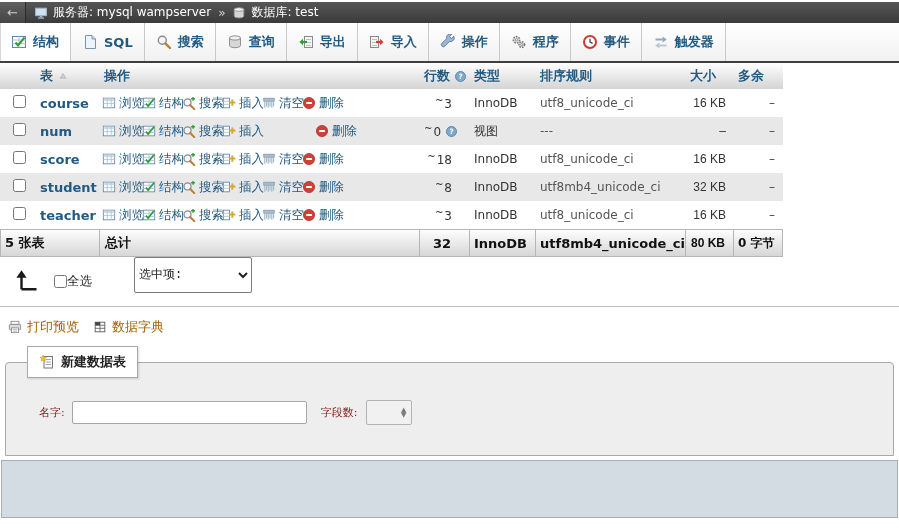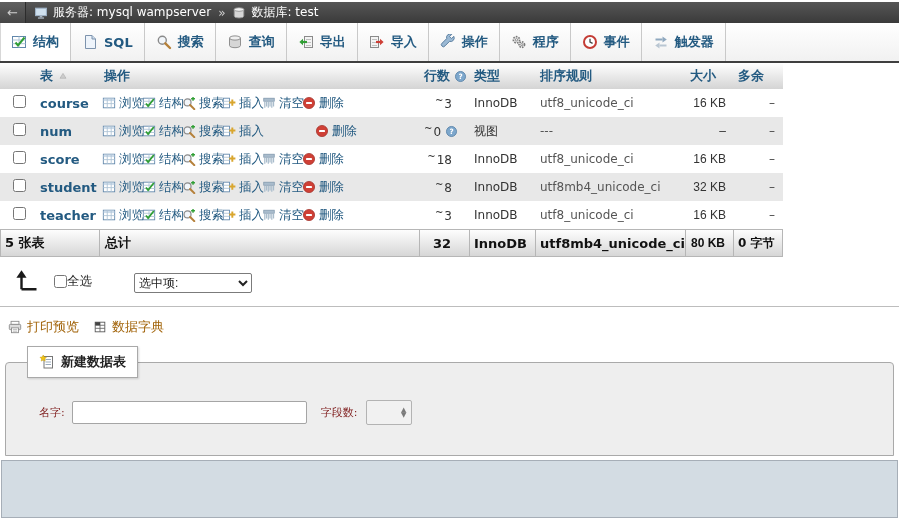--- a/index.html
+++ b/index.html
@@ -56,23 +56,23 @@
     border: 1px solid #b6b6b6; border-left: none; font-size: 13px; color: #111; }
   .dbtable tfoot td:first-child { border-left: 1px solid #b6b6b6; }
   .dbtable tfoot td.c-size, .dbtable tfoot td.c-ovh { font-size: 12px; }
   .hdr-flex { display: inline-flex; align-items: center; gap: 4px; }
 
   
   .bulk-row { margin: 10px 0 0 14px; height: 26px; display: flex; align-items: flex-end; gap: 0; }
   .mark-arrow { width: 24px; height: 24px; }
   .checkall { display: inline-flex; align-items: center; margin-left: 16px;
     font-size: 12.5px; cursor: pointer; padding-bottom: 3px; }
-  select.with-selected { margin-left: 42px; width: 118px; height: 20px; font-size: 12px;
+  select.with-selected { margin-left: 42px; width: 118px; height: 36px; font-size: 12px;
     border: 1px solid #7b7b7b; border-radius: 2px; background: #fff; color: #222;
-    font-family: Liberation Sans, sans-serif; }
+    font-family: Liberation Mono, monospace; }
 
   hr.rule { border: none; border-top: 1px solid #bdbdbd; margin: 13px 0 0 0; }
 
   
   .print-row { margin: 11px 0 0 8px; display: flex; align-items: center; gap: 6px; }
   .plink { display: inline-flex; align-items: center; gap: 5px; color: #a16207;
     text-decoration: none; cursor: pointer; font-size: 13px; }
   .plink + .plink { margin-left: 8px; }
 
   

